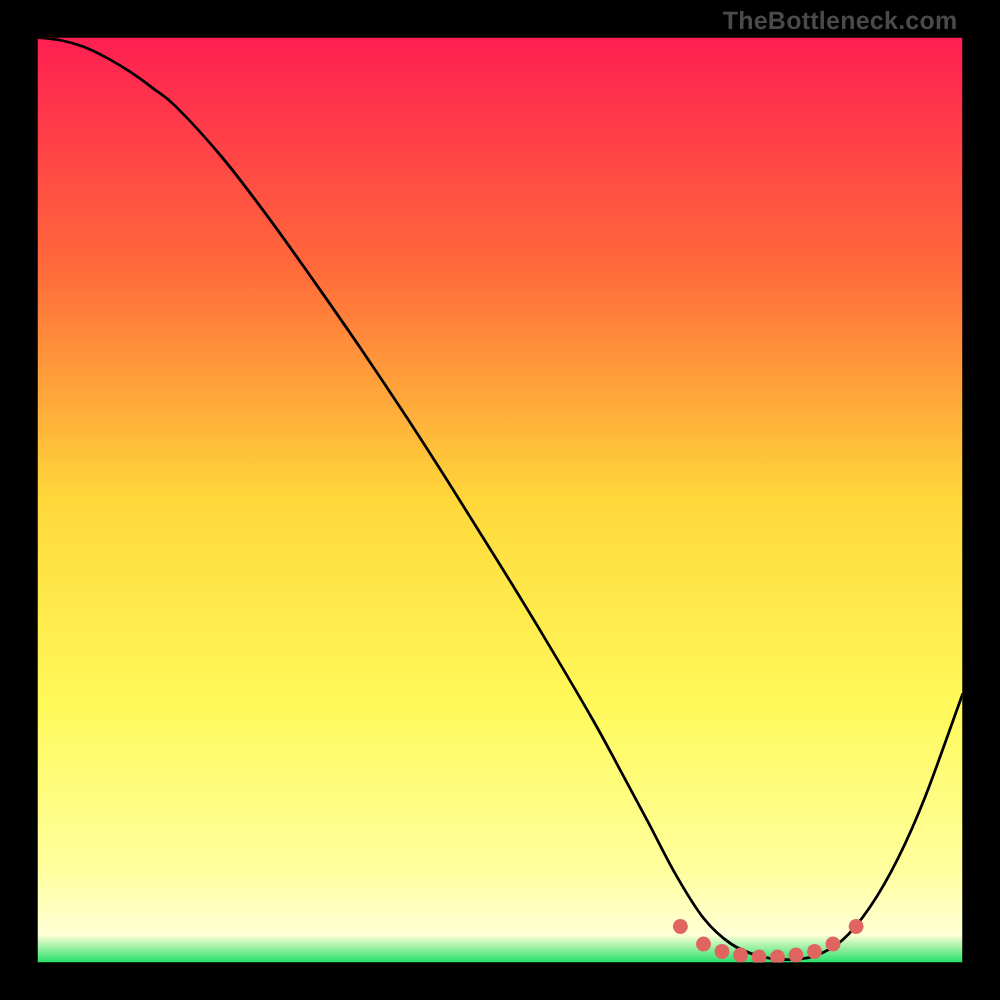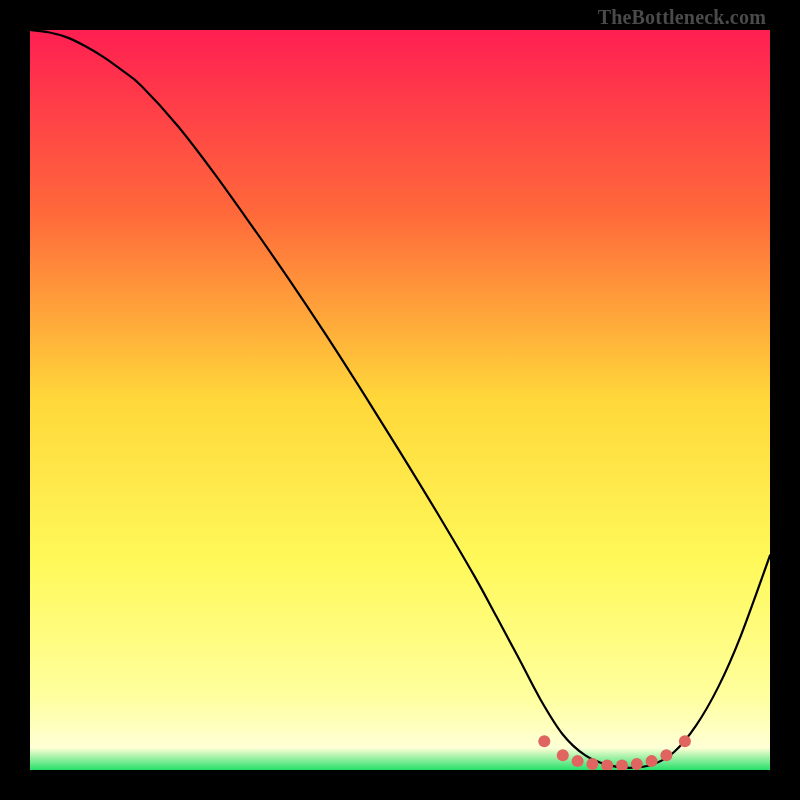--- a/index.html
+++ b/index.html
@@ -1,21 +1,21 @@
 <!DOCTYPE html>
 <html><head>
 <meta charset="utf-8">
 <style>
   * { margin: 0; padding: 0; box-sizing: border-box; }
   html, body { width: 800px; height: 800px; background: #000; overflow: hidden; }
   .wrap { position: relative; width: 800px; height: 800px; background: #000; }
   .plot { position: absolute; left: 30px; top: 30px; width: 740px; height: 740px; }
   .watermark {
     position: absolute; top: 6px; right: 34px;
-    font-family: Liberation Serif, serif;
+    font-family: Liberation Sans, sans-serif;
     font-size: 20px; font-weight: 600; color: #4a4a4a;
     letter-spacing: 0.2px;
   }
   svg { display: block; }
 </style>
 </head>
 <body>
 <div class="wrap">
 
   <div class="watermark">TheBottleneck.com</div>

